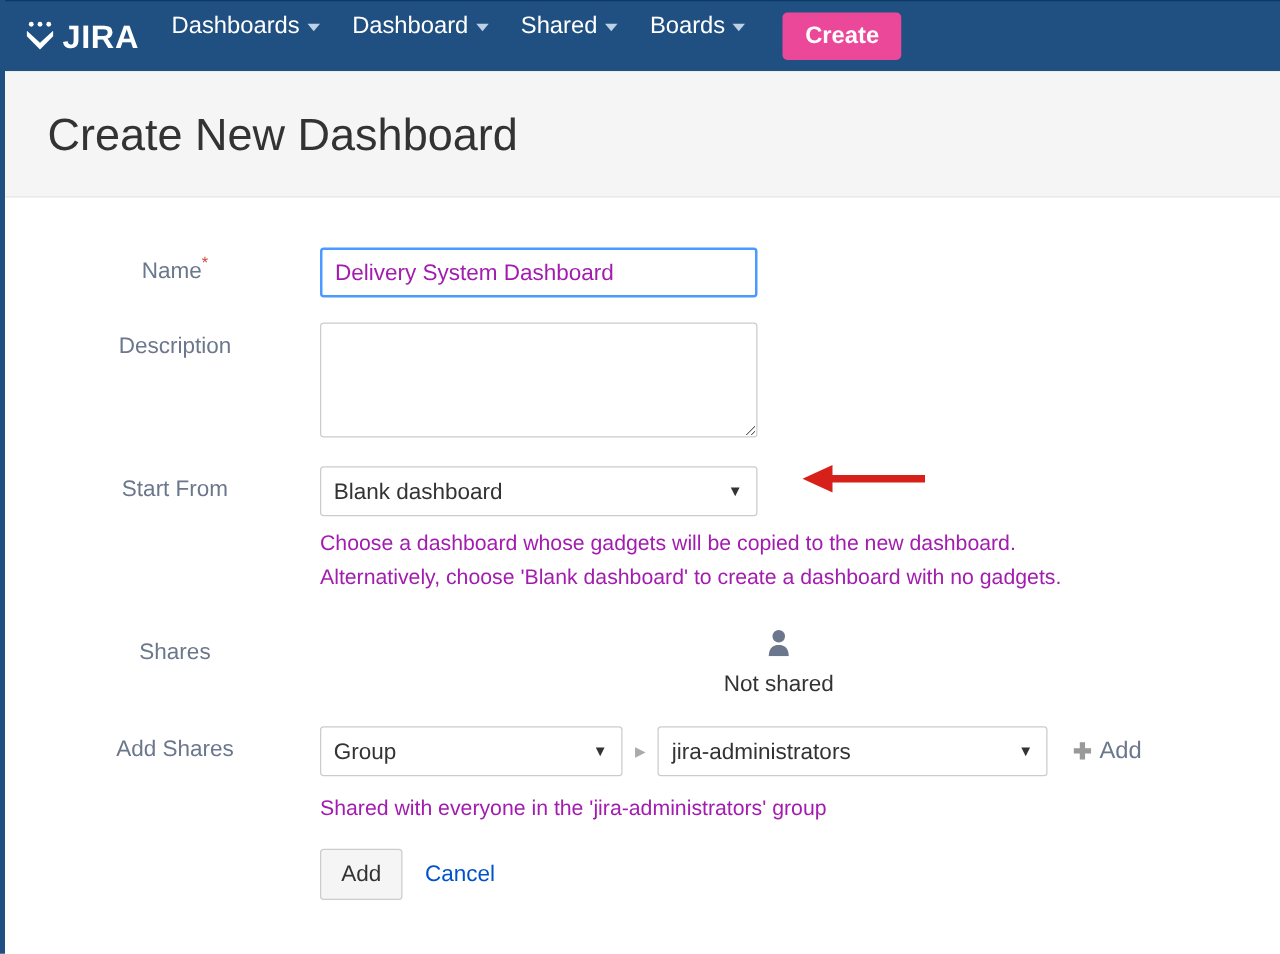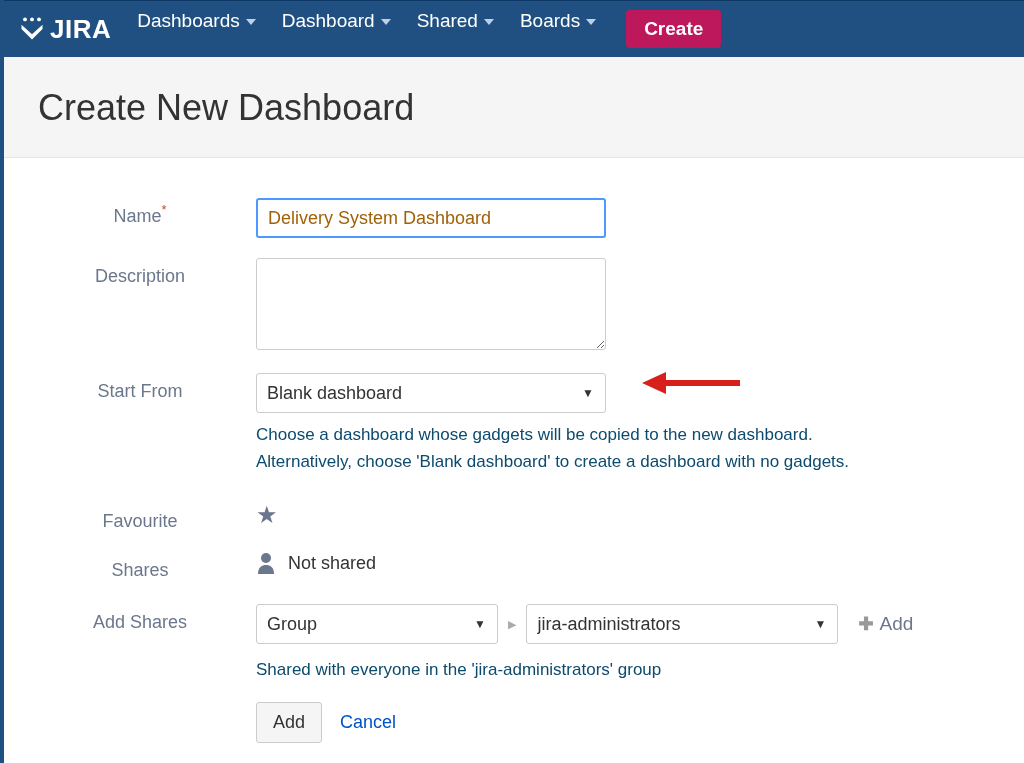--- a/index.html
+++ b/index.html
@@ -44,21 +44,21 @@
     cursor: pointer;
   }
   .caret {
     width: 0; height: 0;
     border-left: 5px solid transparent;
     border-right: 5px solid transparent;
     border-top: 6px solid #bcd0e6;
     margin-top: 2px;
   }
   .create-btn {
-    background: #be185d;
+    background: #ec4899;
     color: #fff;
     font-size: 19px;
     font-weight: 700;
     border: none;
     border-radius: 4px;
     padding: 8px 18px;
     cursor: pointer;
     margin-left: 4px;
   }
 
@@ -95,21 +95,21 @@
   .required-asterisk { color: #d04437; font-size: 13px; vertical-align: top; position: relative; top: -4px; }
   .form-control-col { flex: 1; }
 
   .text-input {
     width: 350px;
     height: 40px;
     border: 2px solid #4c9aff;
     border-radius: 3px;
     padding: 6px 10px;
     font-size: 18px;
-    color: #a16207;
+    color: #a21caf;
     outline: none;
   }
   .textarea-input {
     width: 350px;
     height: 92px;
     border: 1px solid #ccc;
     border-radius: 3px;
     padding: 6px 8px;
     font-size: 16px;
     resize: both;
@@ -135,29 +135,29 @@
     transform: translateY(-50%);
     font-size: 12px;
     color: #333;
     pointer-events: none;
   }
   .select-startfrom { width: 350px; }
   .select-group { width: 242px; }
   .select-subgroup { width: 312px; }
 
   .hint-text {
-    color: #0c4a6e;
+    color: #a21caf;
     font-size: 17px;
     line-height: 1.6;
     margin-top: 8px;
     max-width: 640px;
   }
 
   .fav-star { color: #6b778c; font-size: 24px; line-height: 1; }
-  .shares-row { display: flex; align-items: center; gap: 12px; }
+  .shares-row { display: flex; align-items: center; gap: 12px; flex-direction: column; }
   .person-icon { color: #6b778c; }
 
   .addshares-row { display: flex; align-items: center; gap: 10px; }
   .chev-right { color: #aaa; font-size: 11px; }
   .add-link {
     display: inline-flex;
     align-items: center;
     gap: 6px;
     color: #6b778c;
     font-size: 19px;
@@ -261,26 +261,20 @@
       <div class="form-control-col">
         <div class="select-wrap">
           <div class="select-input select-startfrom">
             <span>Blank dashboard</span>
           </div>
         </div>
         <div class="hint-text">Choose a dashboard whose gadgets will be copied to the new dashboard. Alternatively, choose 'Blank dashboard' to create a dashboard with no gadgets.</div>
       </div>
     </div>
 
-    <div class="form-row">
-      <div class="form-label">Favourite</div>
-      <div class="form-control-col">
-        <span class="fav-star">★</span>
-      </div>
-    </div>
 
     <div class="form-row">
       <div class="form-label">Shares</div>
       <div class="form-control-col shares-row">
         <svg class="person-icon" width="20" height="22" viewBox="0 0 20 22" fill="#6b778c">
           <circle cx="10" cy="6" r="5"></circle>
           <path d="M2 22 C2 15 6 13 10 13 C14 13 18 15 18 22 Z"></path>
         </svg>
         <span style="font-size:18px;color:#333;">Not shared</span>
       </div>

